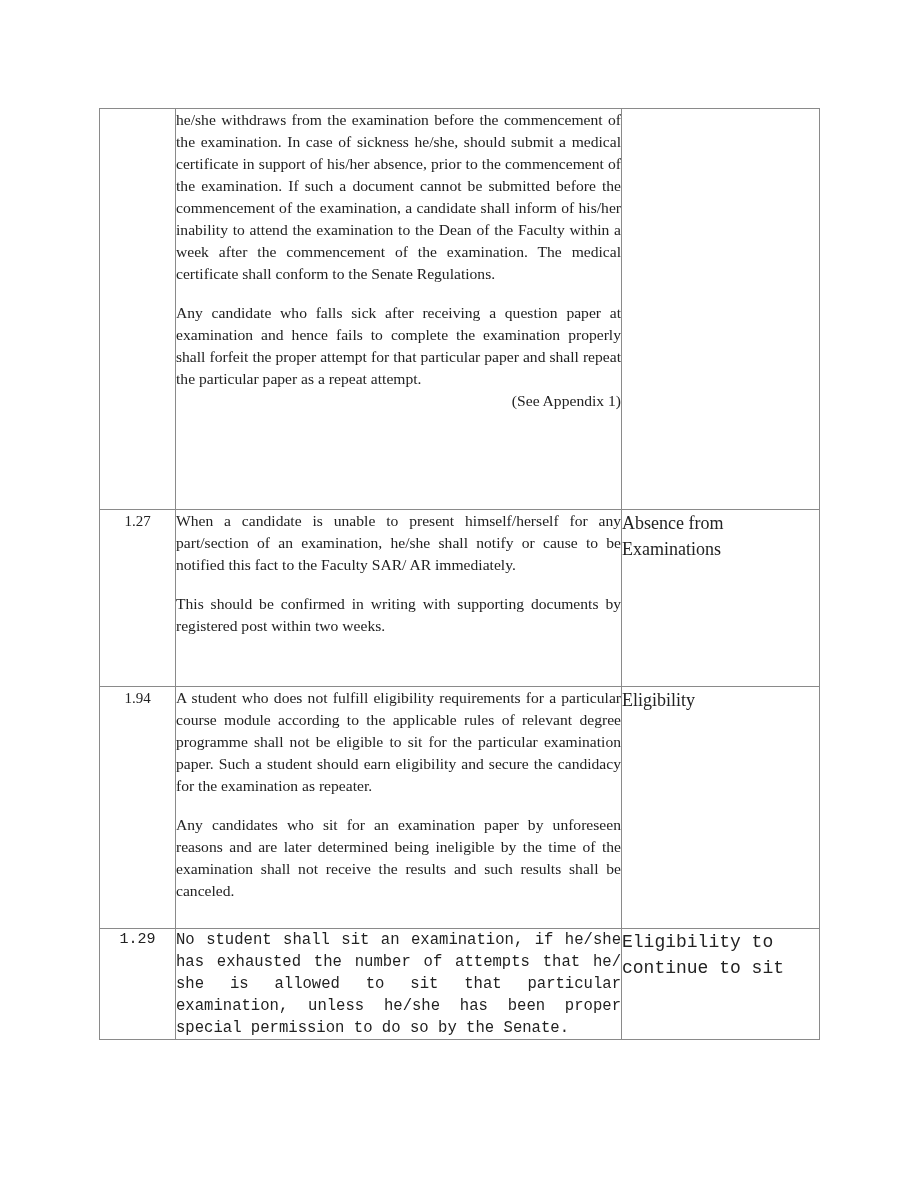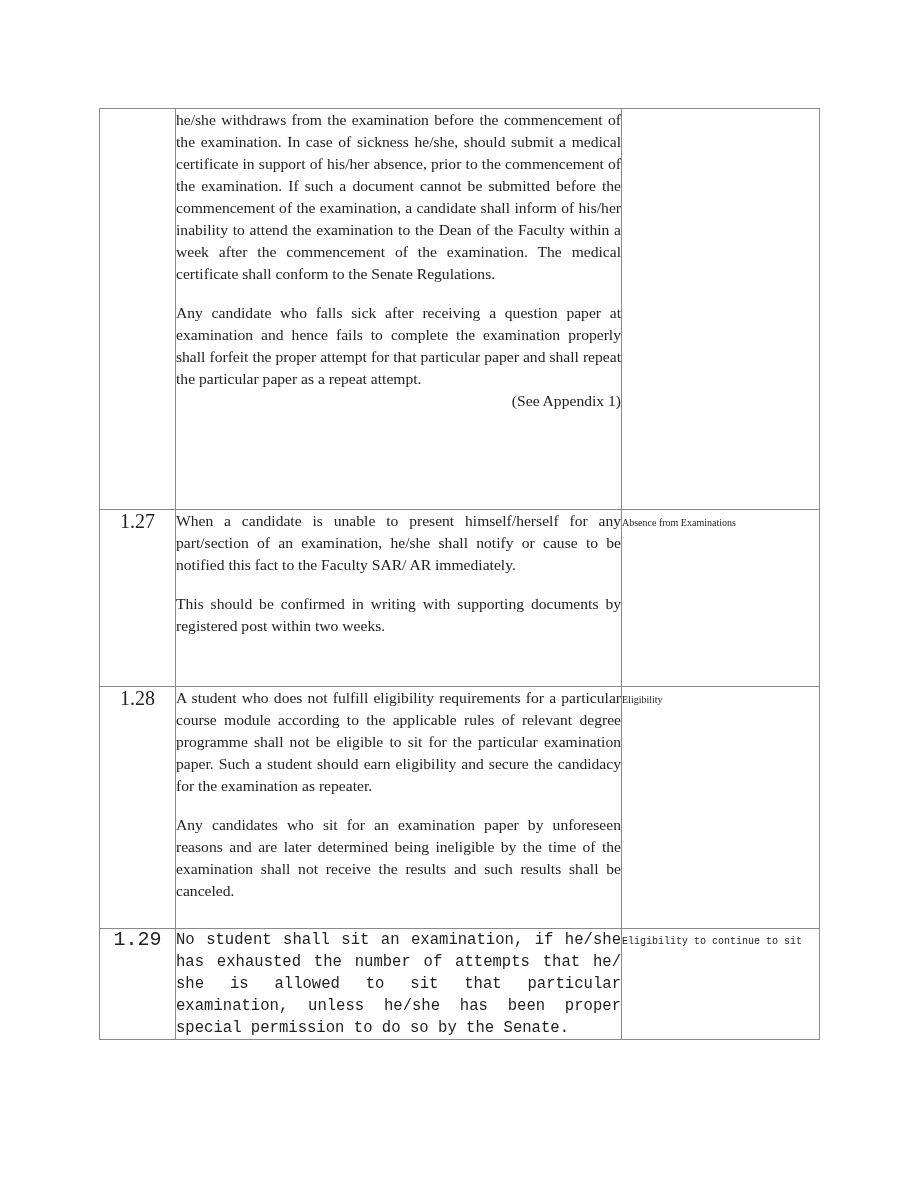--- a/index.html
+++ b/index.html
@@ -16,38 +16,38 @@
   table.regs td {
     border: 1px solid #8a8a8a;
     vertical-align: top;
     padding: 0;
   }
   col.c-num { width: 76px; }
   col.c-body { width: 446px; }
   col.c-title { width: 198px; }
   .num {
     text-align: center;
-    font-size: 20px;
+    font-size: 15px;
     line-height: 22px;
     padding-top: 1px;
     font-family: "Liberation Serif", serif;
   }
   .body {
     padding: 0 7px 0 8px;
     font-size: 15.6px;
     line-height: 22px;
     text-align: justify;
     font-family: "Liberation Serif", serif;
   }
   .body p { margin: 0; }
   .body p.gap { margin-top: 17px; }
   .body p.ref { text-indent: 4px; text-align: right; }
   .title {
     padding: 0 7px 0 8px;
-    font-size: 10px;
+    font-size: 18px;
     line-height: 26px;
     font-family: "Liberation Serif", serif;
     text-align: left;
   }
   tr.r0 td { height: 400px; }
   tr.r1 td { height: 176px; }
   tr.r2 td { height: 241px; }
   tr.r3 td { height: 110px; font-family: Liberation Mono, monospace; }
 </style>
 </head>
@@ -72,21 +72,21 @@
       </tr>
       <tr class="r1">
         <td class="num">1.27</td>
         <td class="body">
           <p>When a candidate is unable to present himself/herself for any part/section of an examination, he/she shall notify or cause to be notified this fact to the Faculty SAR/ AR immediately.</p>
           <p class="gap">This should be confirmed in writing with supporting documents by registered post within two weeks.</p>
         </td>
         <td class="title">Absence from Examinations</td>
       </tr>
       <tr class="r2">
-        <td class="num">1.28</td>
+        <td class="num">1.94</td>
         <td class="body">
           <p>A student who does not fulfill eligibility requirements for a particular course module according to the applicable rules of relevant degree programme shall not be eligible to sit for the particular examination paper. Such a student should earn eligibility and secure the candidacy for the examination as repeater.</p>
           <p class="gap">Any candidates who sit for an examination paper by unforeseen reasons and are later determined being ineligible by the time of the examination shall not receive the results and such results shall be canceled.</p>
         </td>
         <td class="title">Eligibility</td>
       </tr>
       <tr class="r3">
         <td class="num">1.29</td>
         <td class="body">
           <p>No student shall sit an examination, if he/she has exhausted the number of attempts that he/ she is allowed to sit that particular examination, unless he/she has been proper special permission to do so by the Senate.</p>

